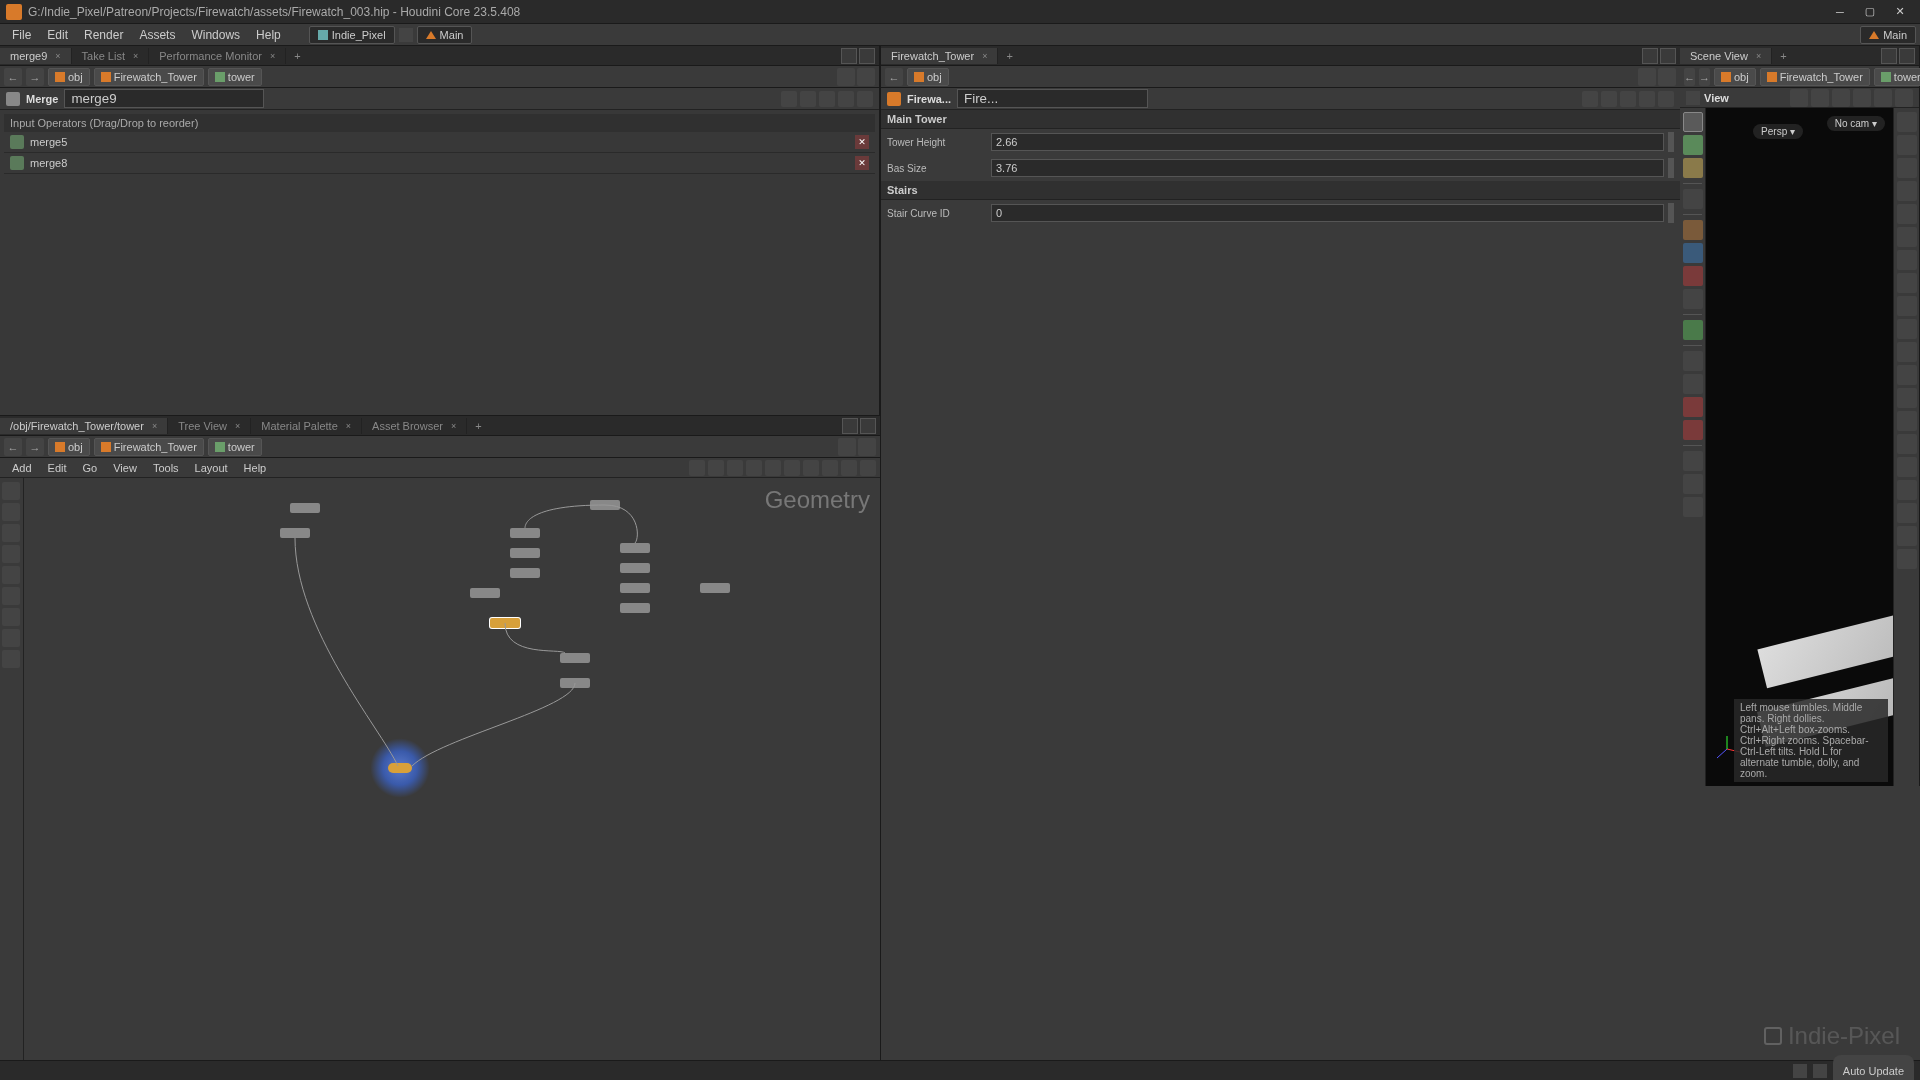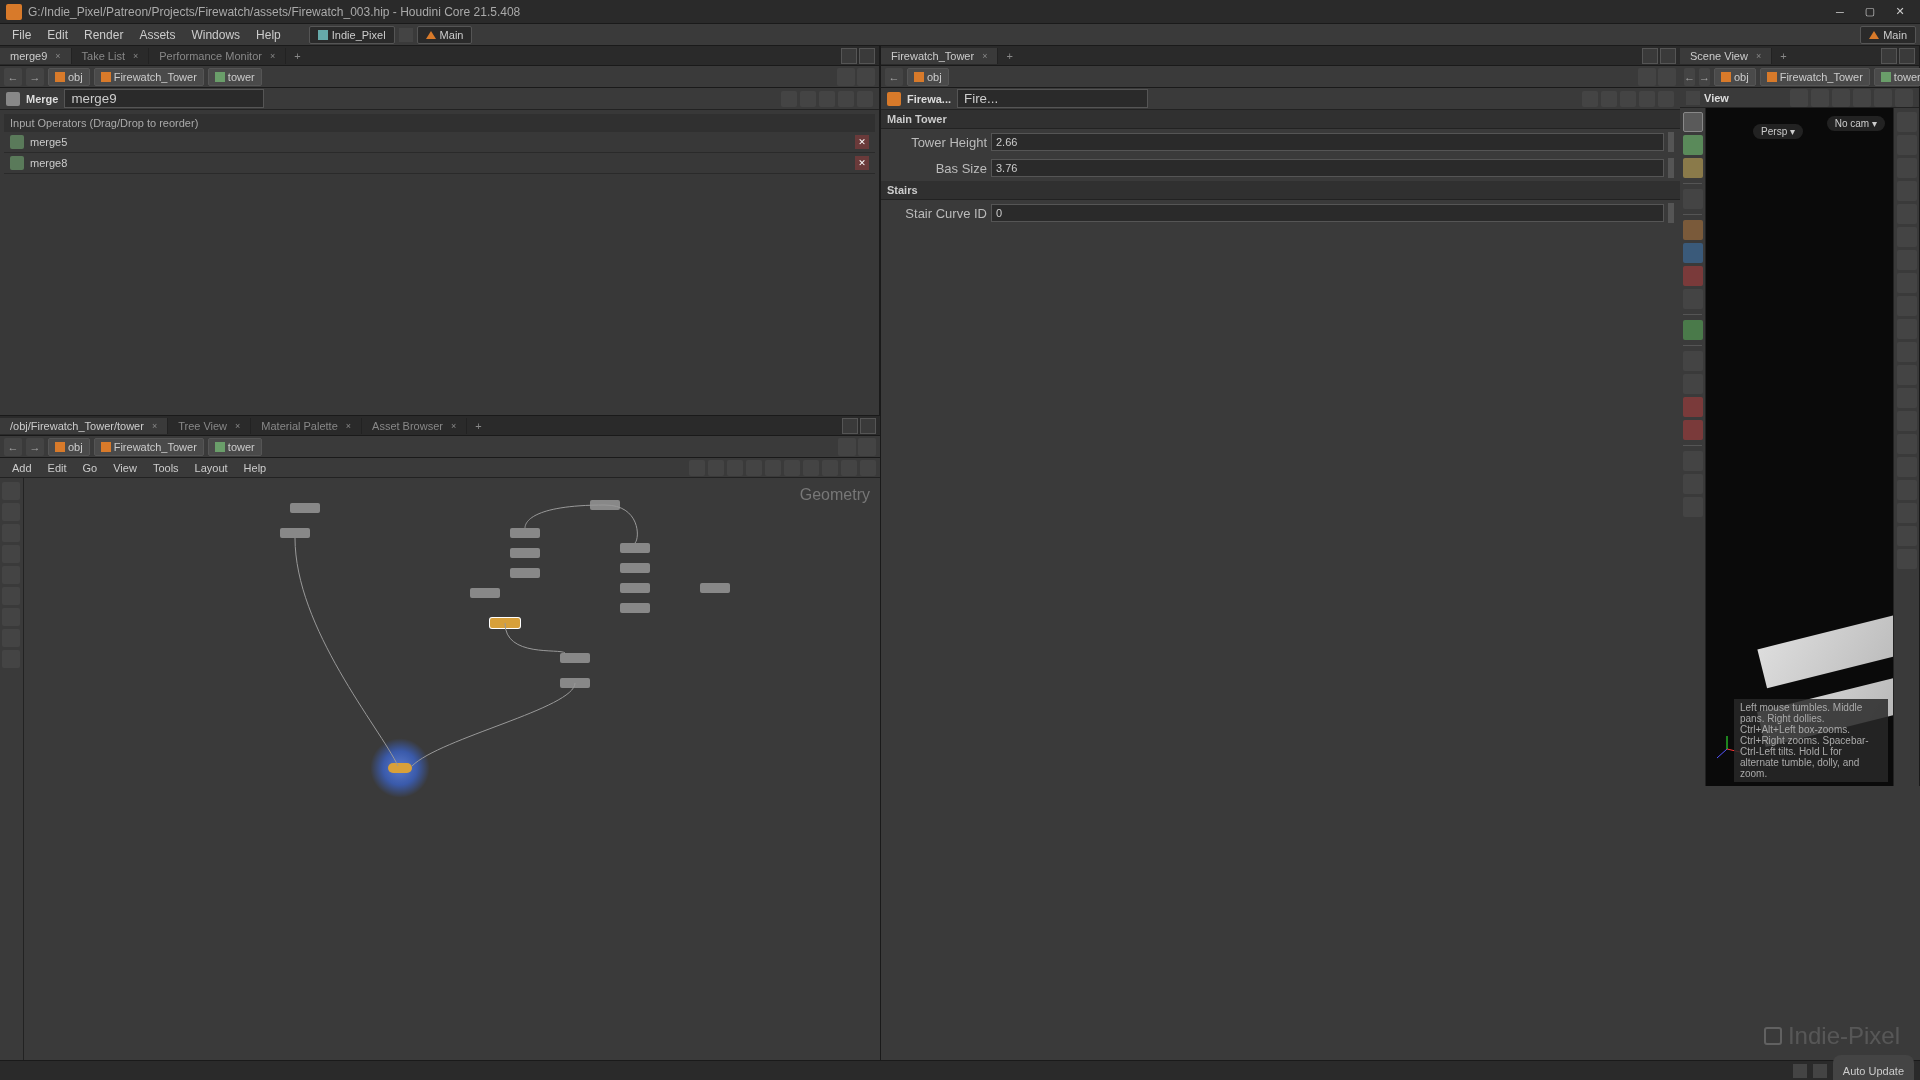--- a/index.html
+++ b/index.html
@@ -72,54 +72,54 @@
 .op-row .ico { width:14px;height:14px;background:#5a7a5a;border-radius:2px; }
 .op-row .del { margin-left:auto; width:14px;height:14px;background:#6a3a3a;cursor:pointer;display:flex;align-items:center;justify-content:center;color:#fff;font-size:9px; }
 
 
 .network-pane { display:flex; flex-direction:column; }
 .net-menubar { height:20px; background:#3a3a3a; display:flex; align-items:center; padding:0 4px; border-bottom:1px solid #222; }
 .net-menubar .mitem { padding:0 8px; color:#ccc; font-size:11px; cursor:pointer; }
 .net-menubar .right { margin-left:auto; display:flex; gap:3px; }
 .net-menubar .right span { width:16px;height:16px;background:#444;border-radius:2px;cursor:pointer; }
 .network-canvas { flex:1; background:#3a3a3a; position:relative; overflow:hidden; }
-.network-canvas .label { position:absolute; top:8px; right:10px; color:#777; font-size:16px; font-weight:300; }
+.network-canvas .label { position:absolute; top:8px; right:10px; color:#777; font-size:24px; font-weight:300; }
 .net-node { position:absolute; width:30px; height:10px; background:#888; border-radius:2px; }
 .net-node.sel { background:#d8a03a; box-shadow:0 0 0 1px #fff; }
 .net-ring { position:absolute; width:60px; height:60px; border-radius:50%; background:radial-gradient(circle,#5a7acc 0%,#3a5aaa 40%,transparent 70%); display:flex;align-items:center;justify-content:center; }
 .net-ring .inner { width:24px;height:10px;background:#d8a03a;border-radius:5px; }
 .net-toolbar-l { position:absolute; left:0; top:0; bottom:0; width:24px; background:#3a3a3a; display:flex; flex-direction:column; gap:3px; padding:4px 2px; border-right:1px solid #222; }
 .net-toolbar-l .tool { width:18px;height:18px;background:#444;border-radius:2px;cursor:pointer; }
 
 
 .right-pane { display:flex; flex-direction:column; }
 .rp-section-title { background:#303030; padding:3px 6px; color:#ccc; font-size:11px; border-bottom:1px solid #222;font-weight:bold; }
 .param-row { display:flex; align-items:center; padding:3px 6px; gap:4px; }
-.param-row label { flex:0 0 100px; text-align:right; color:#bbb; font-size:13px; }
+.param-row label { flex:0 0 100px; color:#bbb; font-size:10px; }
 .param-row input { flex:1; background:#2a2a2a; border:1px solid #555; color:#ccc; padding:2px 4px; font-size:11px; }
 .param-row .slider-dot { width:6px; height:20px; background:#555; }
 
 .middle-column { display:flex; flex-direction:column; grid-row:1/3; }
 .middle-top { height:370px; display:flex; flex-direction:column; border-bottom:1px solid #1a1a1a; }
 .middle-bottom { flex:1; display:flex; flex-direction:column; }
 
 .right-column { grid-row:1/3; display:flex; flex-direction:column; border-left:1px solid #1a1a1a; }
 
 .statusbar { position:absolute; bottom:0; left:0; right:0; height:20px; background:#2a2a2a; display:flex; align-items:center; padding:0 6px; border-top:1px solid #1a1a1a; }
 .statusbar .right { margin-left:auto; display:flex; gap:6px; align-items:center; }
 .statusbar .btn { background:#444; padding:10px 10px; border-radius:8px; color:#ccc; cursor:pointer; }
 .brand { position:absolute; bottom:30px; right:20px; color:rgba(255,255,255,0.15); font-size:24px; font-weight:300; display:flex; align-items:center; gap:6px; }
 .brand .dot { width:18px;height:18px;border:2px solid rgba(255,255,255,0.2);border-radius:3px;position:relative; }
 </style>
 </head>
 <body>
 
 <div class="titlebar">
   <div class="logo"></div>
-  <div class="title">G:/Indie_Pixel/Patreon/Projects/Firewatch/assets/Firewatch_003.hip - Houdini Core 21.5.408</div>
+  <div class="title">G:/Indie_Pixel/Patreon/Projects/Firewatch/assets/Firewatch_003.hip - Houdini Core 23.5.408</div>
   <div class="winbtns">
     <span>─</span>
     <span>▢</span>
     <span>✕</span>
   </div>
 </div>
 
 <div class="menubar">
   <span class="mitem">File</span>
   <span class="mitem">Edit</span>

